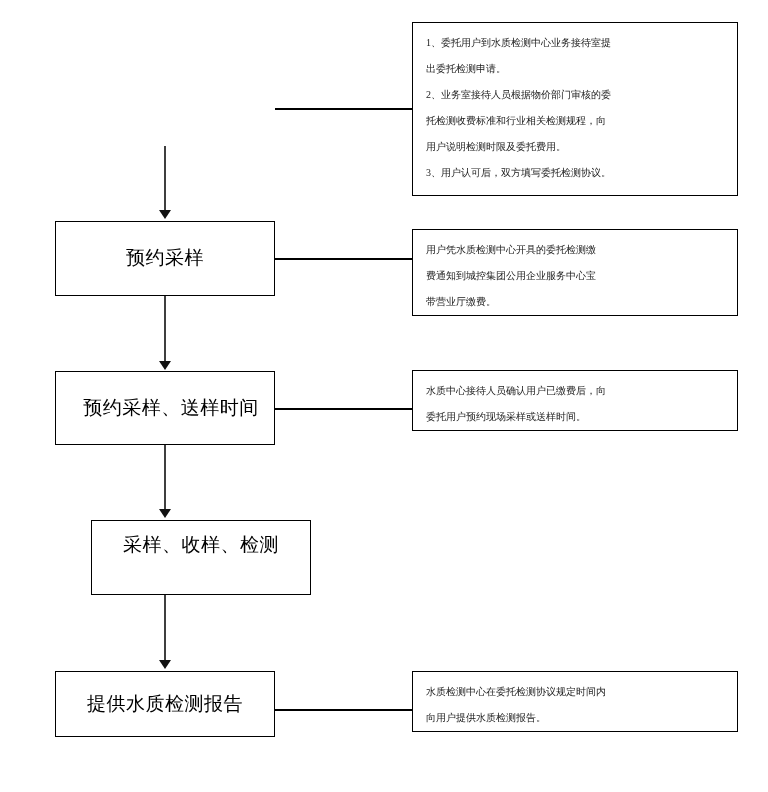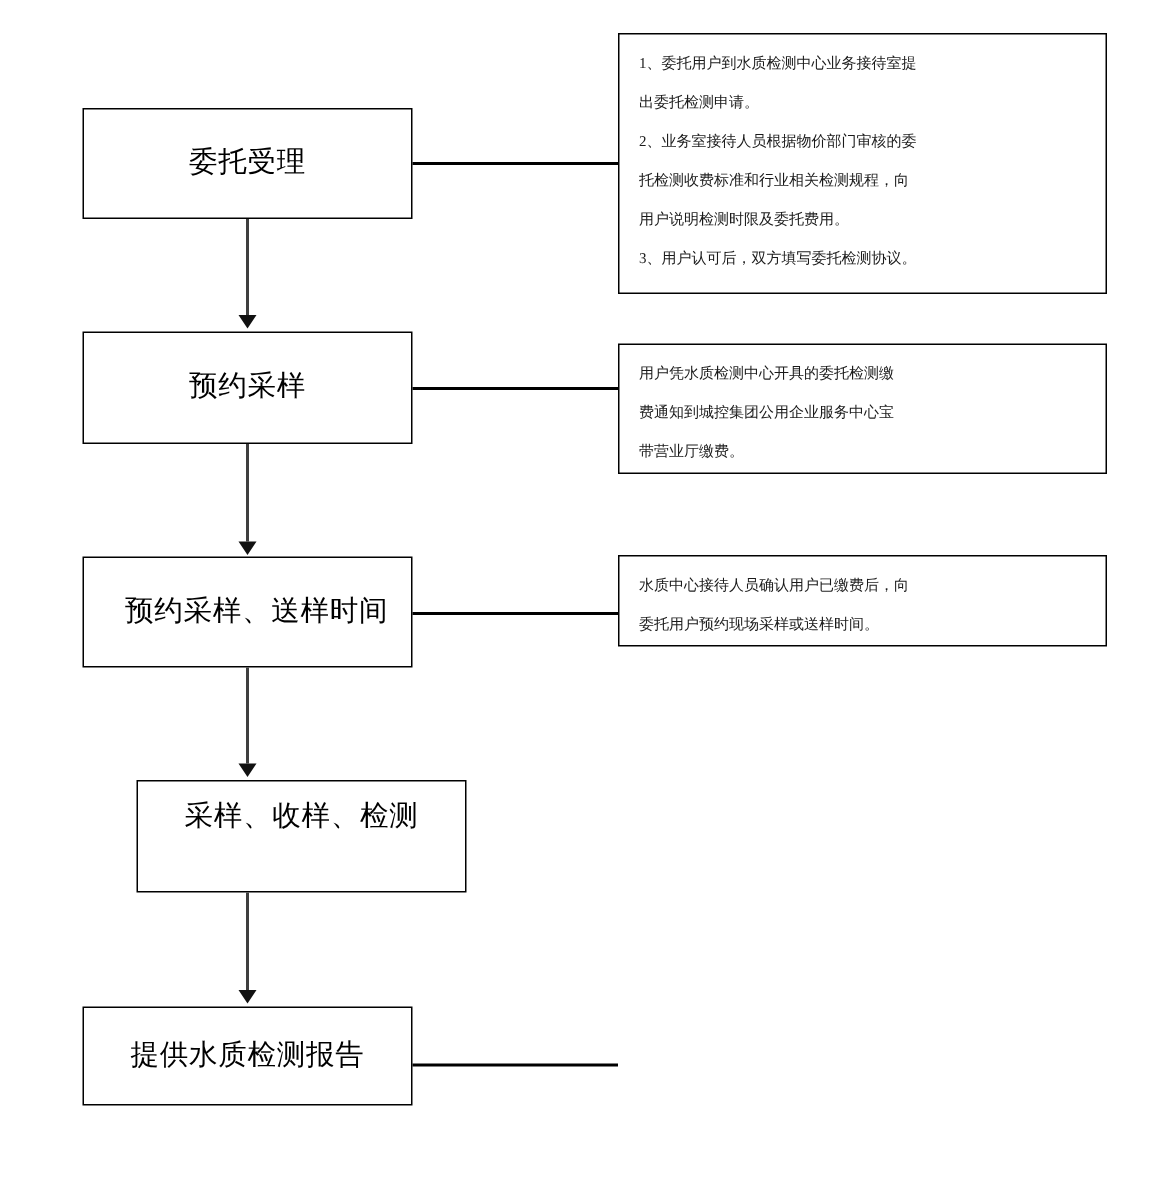--- a/index.html
+++ b/index.html
@@ -77,23 +77,20 @@
     position: absolute;
     height: 1.6px;
     background: #000000;
   }
 </style>
 </head>
 <body>
 
 <div id="canvas">
 
-  <div class="step-box align-middle" style="left:55px; top:72px; width:220px; height:74px;">
-    <span class="step-label">委托受理</span>
-  </div>
 
   <div class="step-box align-middle" style="left:55px; top:221px; width:220px; height:75px;">
     <span class="step-label">预约采样</span>
   </div>
 
   <div class="step-box align-middle" style="left:55px; top:371px; width:220px; height:74px;padding-left:12px;">
     <span class="step-label">预约采样、送样时间</span>
   </div>
 
   <div class="step-box align-top" style="left:55px; top:520px; width:220px; height:75px;margin-left:36px;">
@@ -134,14 +131,18 @@
     <div class="note-text">用户凭水质检测中心开具的委托检测缴
 费通知到城控集团公用企业服务中心宝
 带营业厅缴费。</div>
   </div>
 
   <div class="note-box" style="left:412px; top:370px; width:326px; height:61px;">
     <div class="note-text">水质中心接待人员确认用户已缴费后，向
 委托用户预约现场采样或送样时间。</div>
   </div>
 
+  <div class="note-box" style="left:412px; top:671px; width:326px; height:61px;">
+    <div class="note-text">水质检测中心在委托检测协议规定时间内
+向用户提供水质检测报告。</div>
+  </div>
 
 </div>
 
 </body></html>

